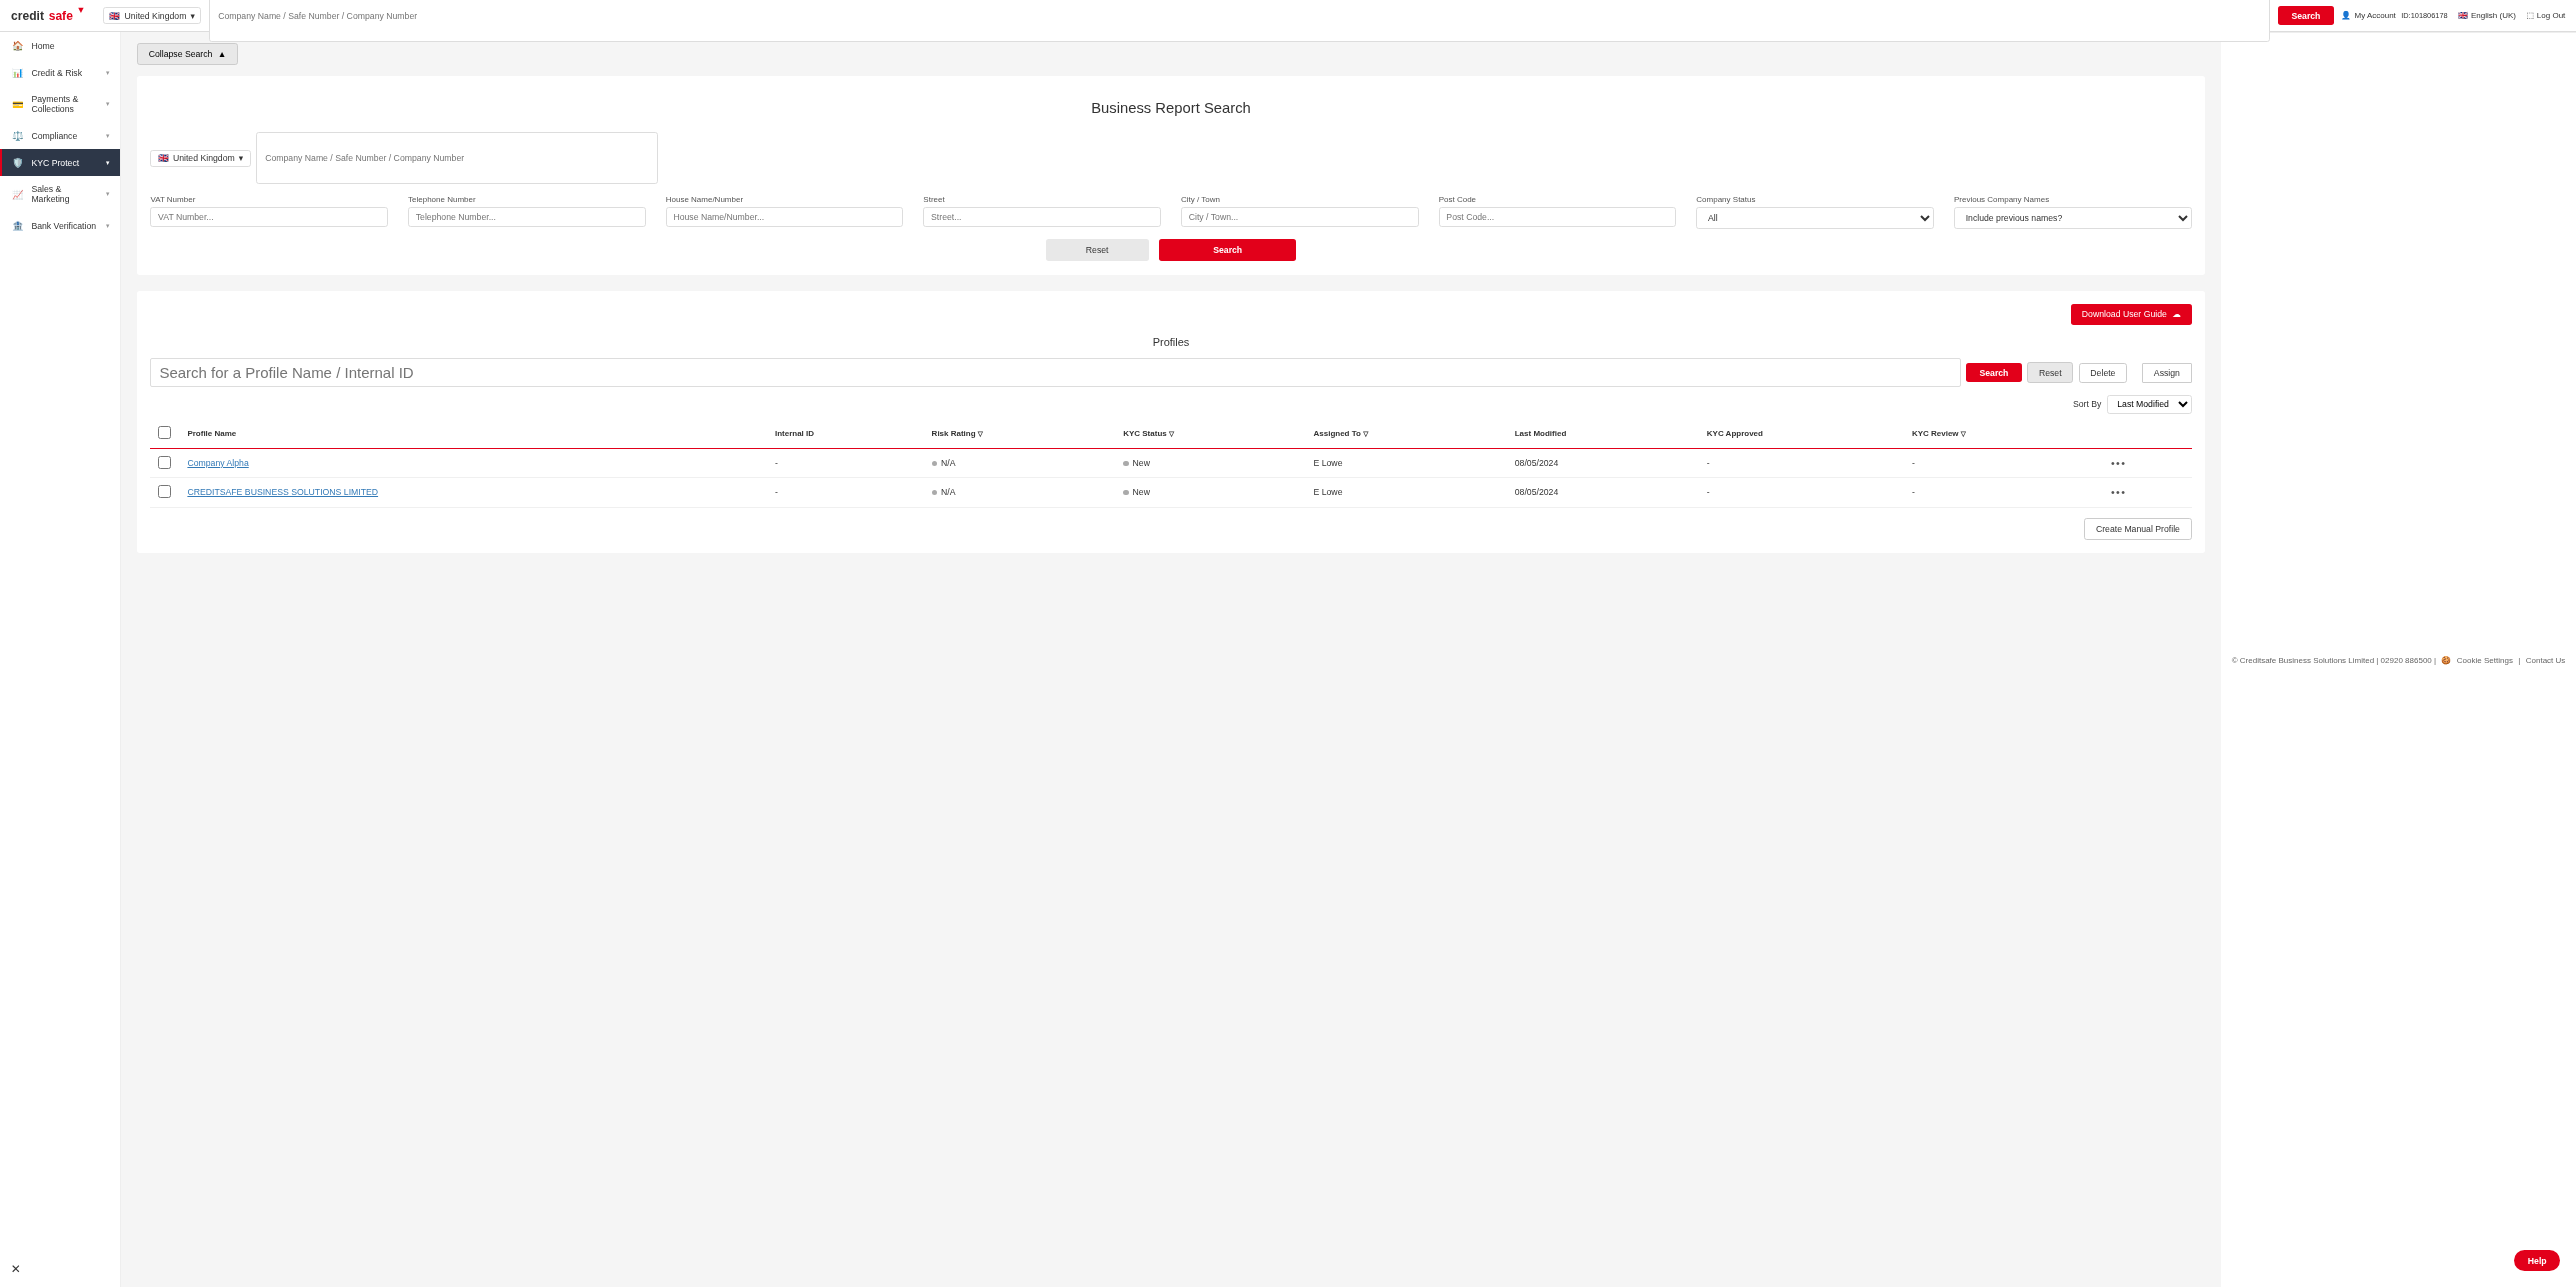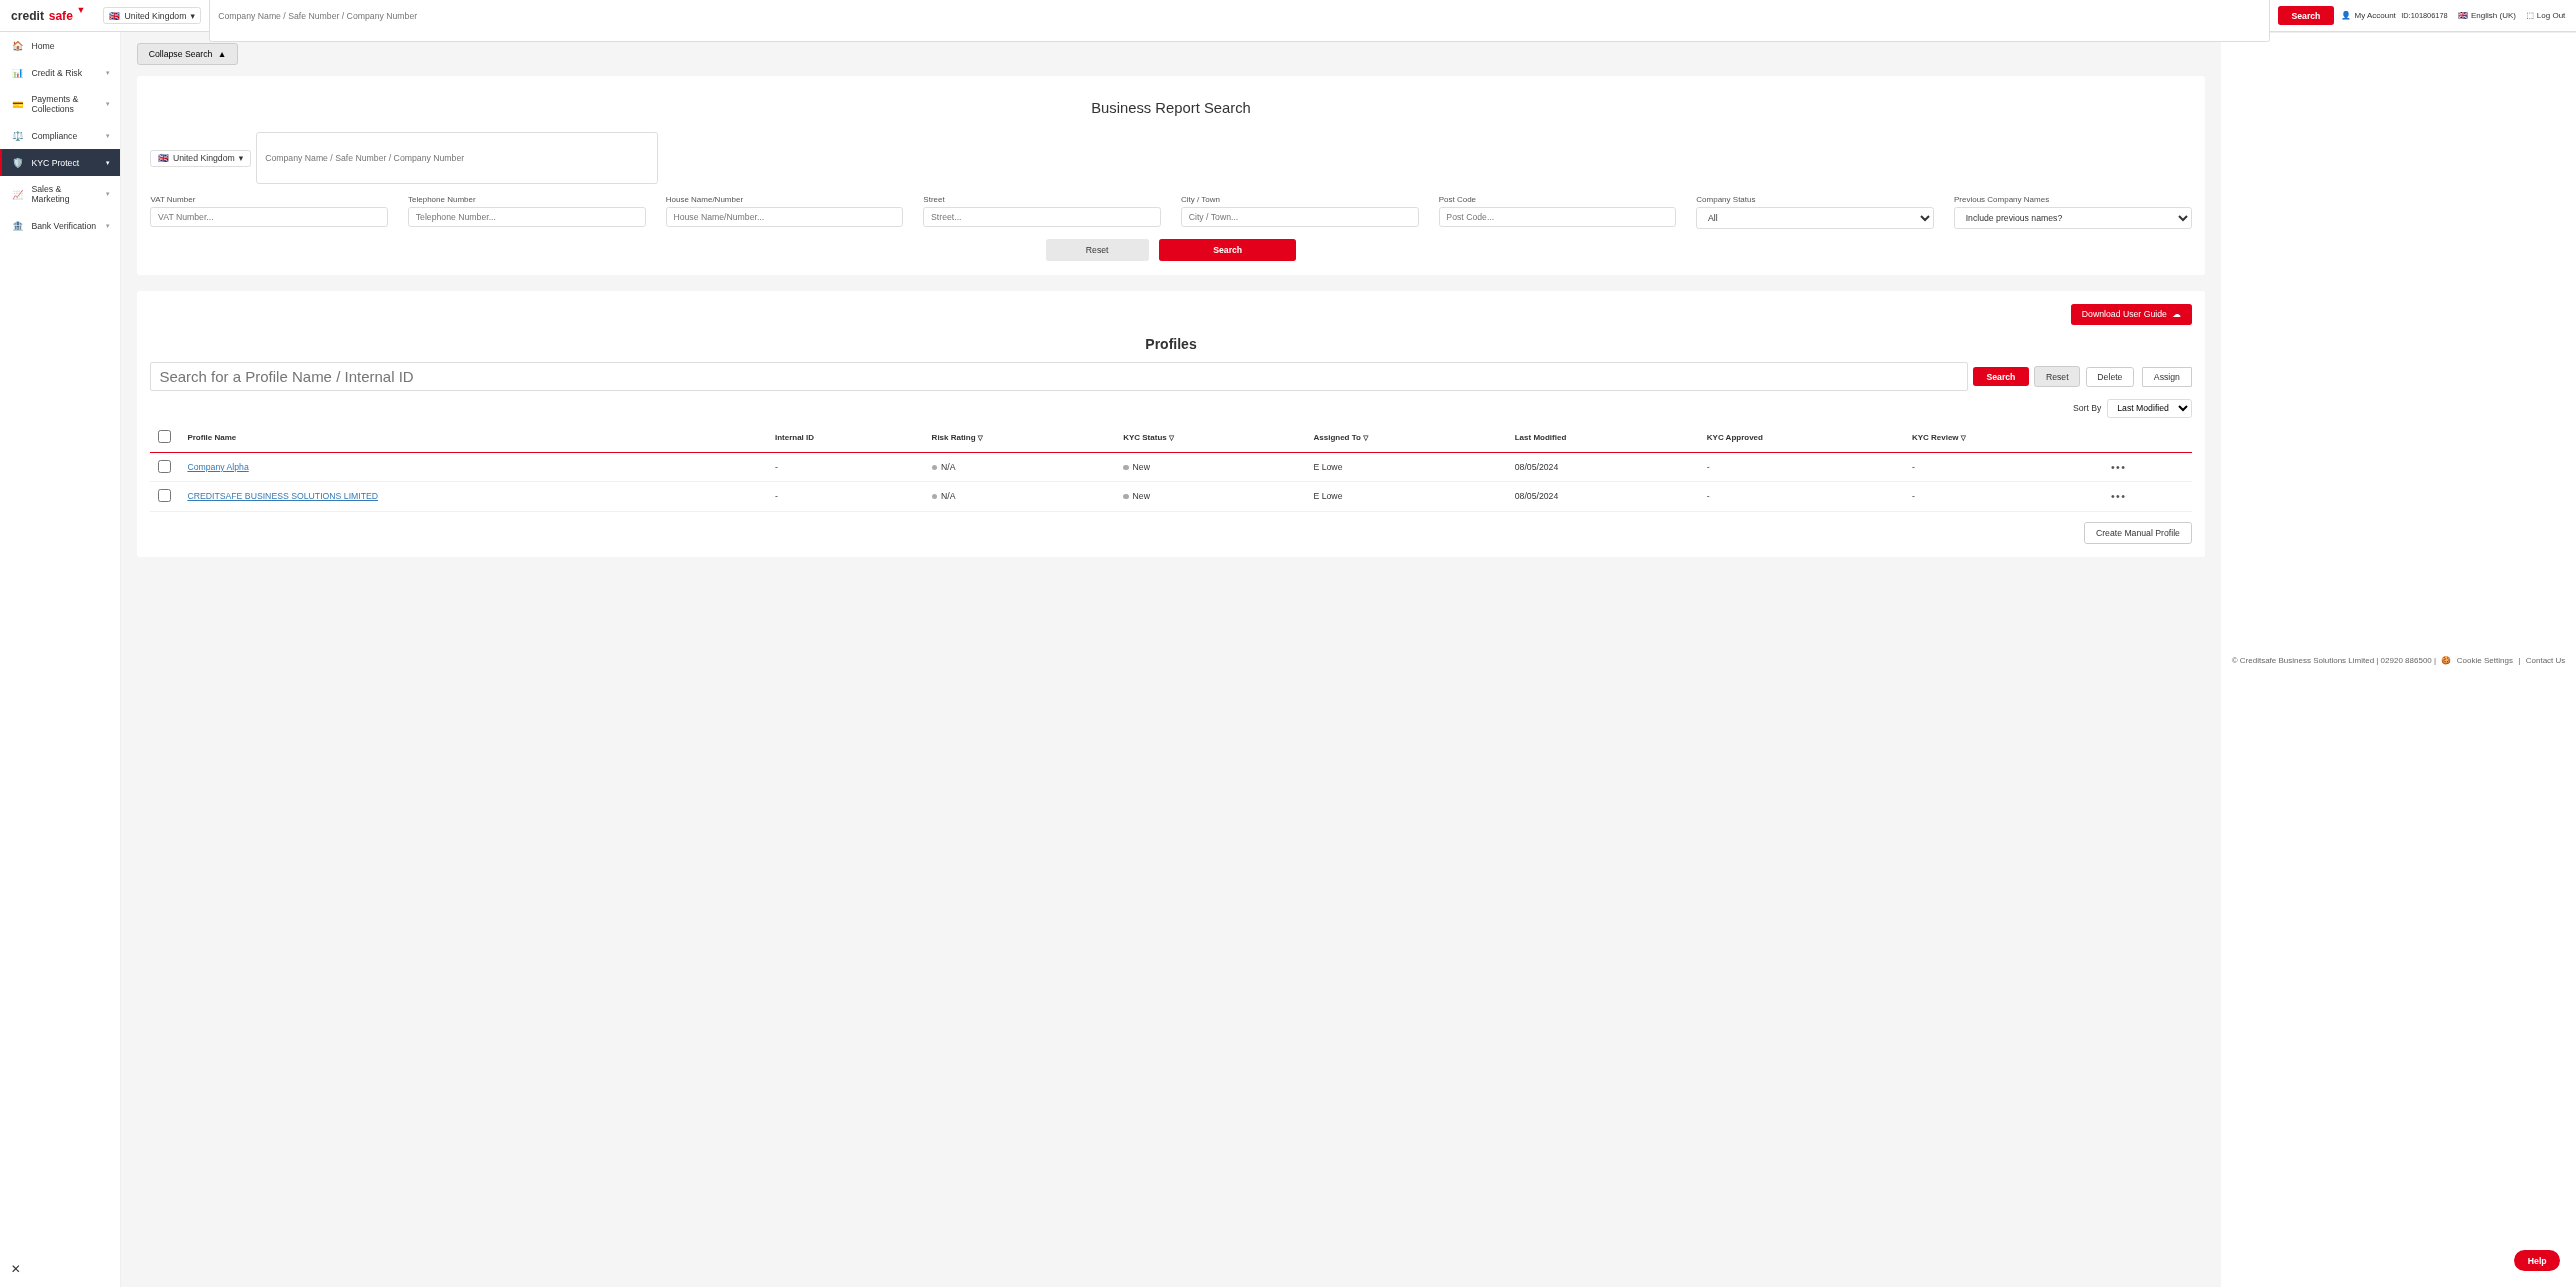--- a/index.html
+++ b/index.html
@@ -88,35 +88,35 @@
       background: #e8e8e8; color: #333; border: none; border-radius: 2.7px;
       padding: 6px 40px; font-size: 8.7px; cursor: pointer;
     }
     .btn-search-main {
       background: #e2001a; color: #fff; border: none; border-radius: 2.7px;
       padding: 6px 54px; font-size: 8.7px; cursor: pointer; font-weight: bold;
     }
 
     
     .profiles-section { margin-top: 16px; background: #fff; border-radius: 2.7px; padding: 13.4px; }
-    .profiles-title { text-align: center; font-size: 14px; font-weight: bold; margin-bottom: 10.7px; }
+    .profiles-title { text-align: center; font-size: 11px; font-weight: normal; margin-bottom: 10.7px; }
     .profiles-search-row { display: flex; align-items: center; gap: 5.4px; margin-bottom: 8px; }
     .profile-search-input {
       flex: 1; border: 0.7px solid #ddd; border-radius: 2px; padding: 4.7px 8px;
       font-size: 15px; outline: none;
     }
     .btn-search-profile {
       background: #e2001a; color: #fff; border: none; border-radius: 2.7px;
       padding: 4.7px 13.4px; font-size: 8.7px; cursor: pointer; font-weight: bold;
     }
     .btn-reset-profile {
       background: #e8e8e8; color: #333; border: 0.7px solid #ccc; border-radius: 2.7px;
       padding: 4.7px 10.7px; font-size: 8.7px; cursor: pointer;
     }
-    .profiles-actions-right { margin-left: auto; display: flex; gap: 8px; }
+    .profiles-actions-right { margin-left: auto; display: flex; gap: 15px; }
     .btn-delete {
       background: #fff; color: #333; border: 0.7px solid #ccc; border-radius: 2.7px;
       padding: 4px 10.7px; font-size: 8.7px; cursor: pointer;
     }
     .btn-assign {
       background: #fff; color: #333; border: 0.7px solid #ccc; border-radius: 1px;
       padding: 4px 10.7px; font-size: 8.7px; cursor: pointer;
     }
 
     

